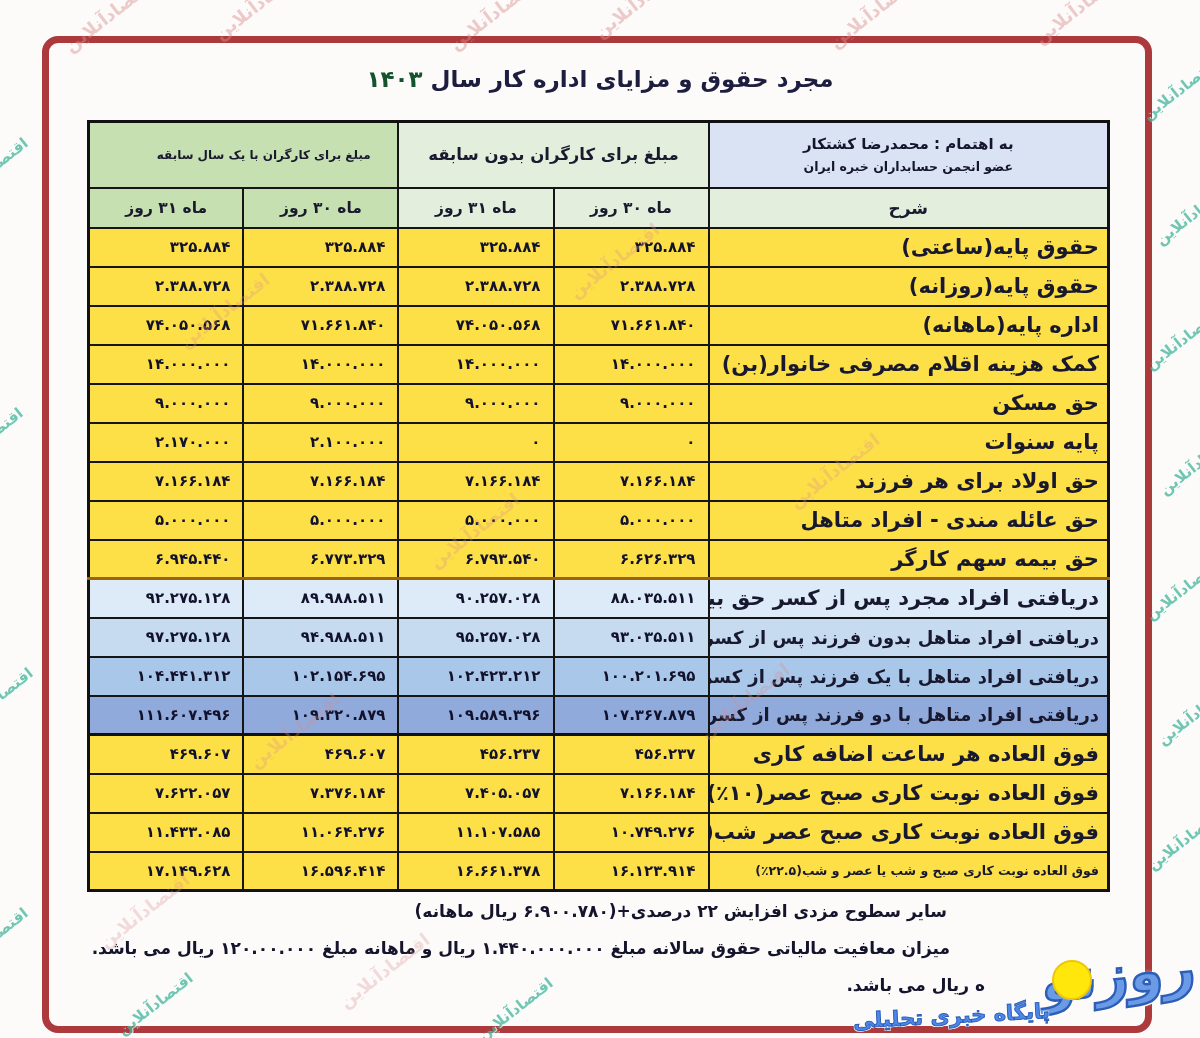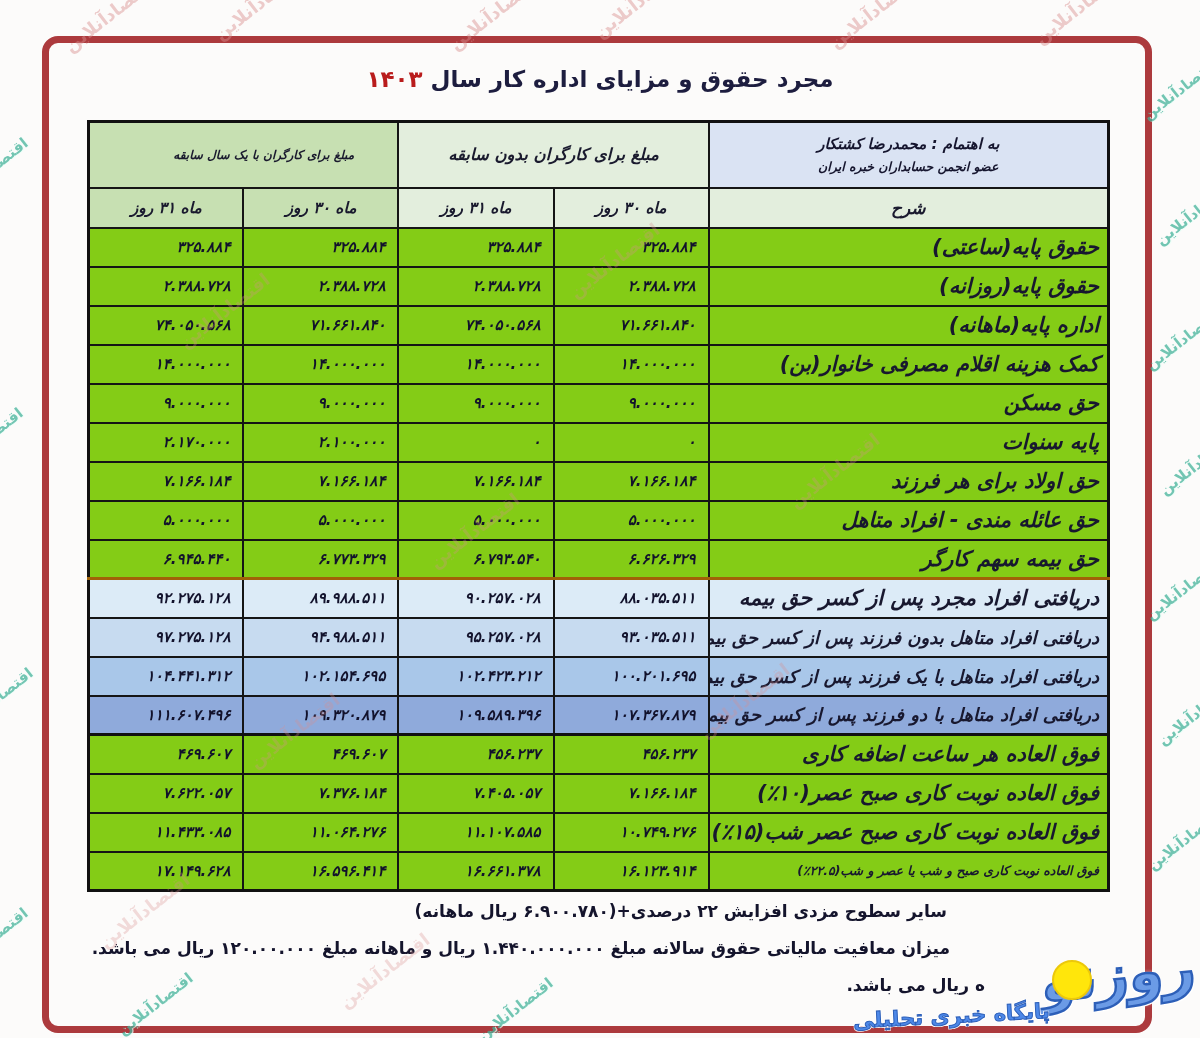--- a/index.html
+++ b/index.html
@@ -15,26 +15,26 @@
     position:absolute; left:42px; top:36px; right:48px; bottom:5px;
     border:7px solid #ac3a3d; border-radius:16px;
     z-index:1; pointer-events:none;
   }
   
   .title {
     position:absolute; top:66px; left:0; width:100%;
     text-align:center; font-size:23px; font-weight:bold; color:#1d1d3f;
     z-index:4;
   }
-  .title .year { color:#b91c1c; }
+  .title .year { color:#14532d; }
   
   .table-wrap { position:absolute; top:120px; right:90px; z-index:3; }
   table {
     border-collapse:collapse; table-layout:fixed; width:1020px;
-    background:#84cc16; border:3px solid #111;font-style:italic;
+    background:#fde047; border:3px solid #111;
   }
   col.c-desc { width:400px; }
   col.c-num  { width:155px; }
   th, td { border:2px solid #151515; font-weight:bold; }
   th { text-align:center; vertical-align:middle; }
   .prep { background:#dae3f3; height:66px; line-height:1.55; }
   .prep .l1 { font-size:15px; color:#15152e; }
   .prep .l2 { font-size:12.5px; color:#15152e; }
   .grp-ne { background:#e3eedd; font-size:16.5px; }
   .grp-1y { background:#c7e0b2; font-size:12px;padding-left:40px; }

